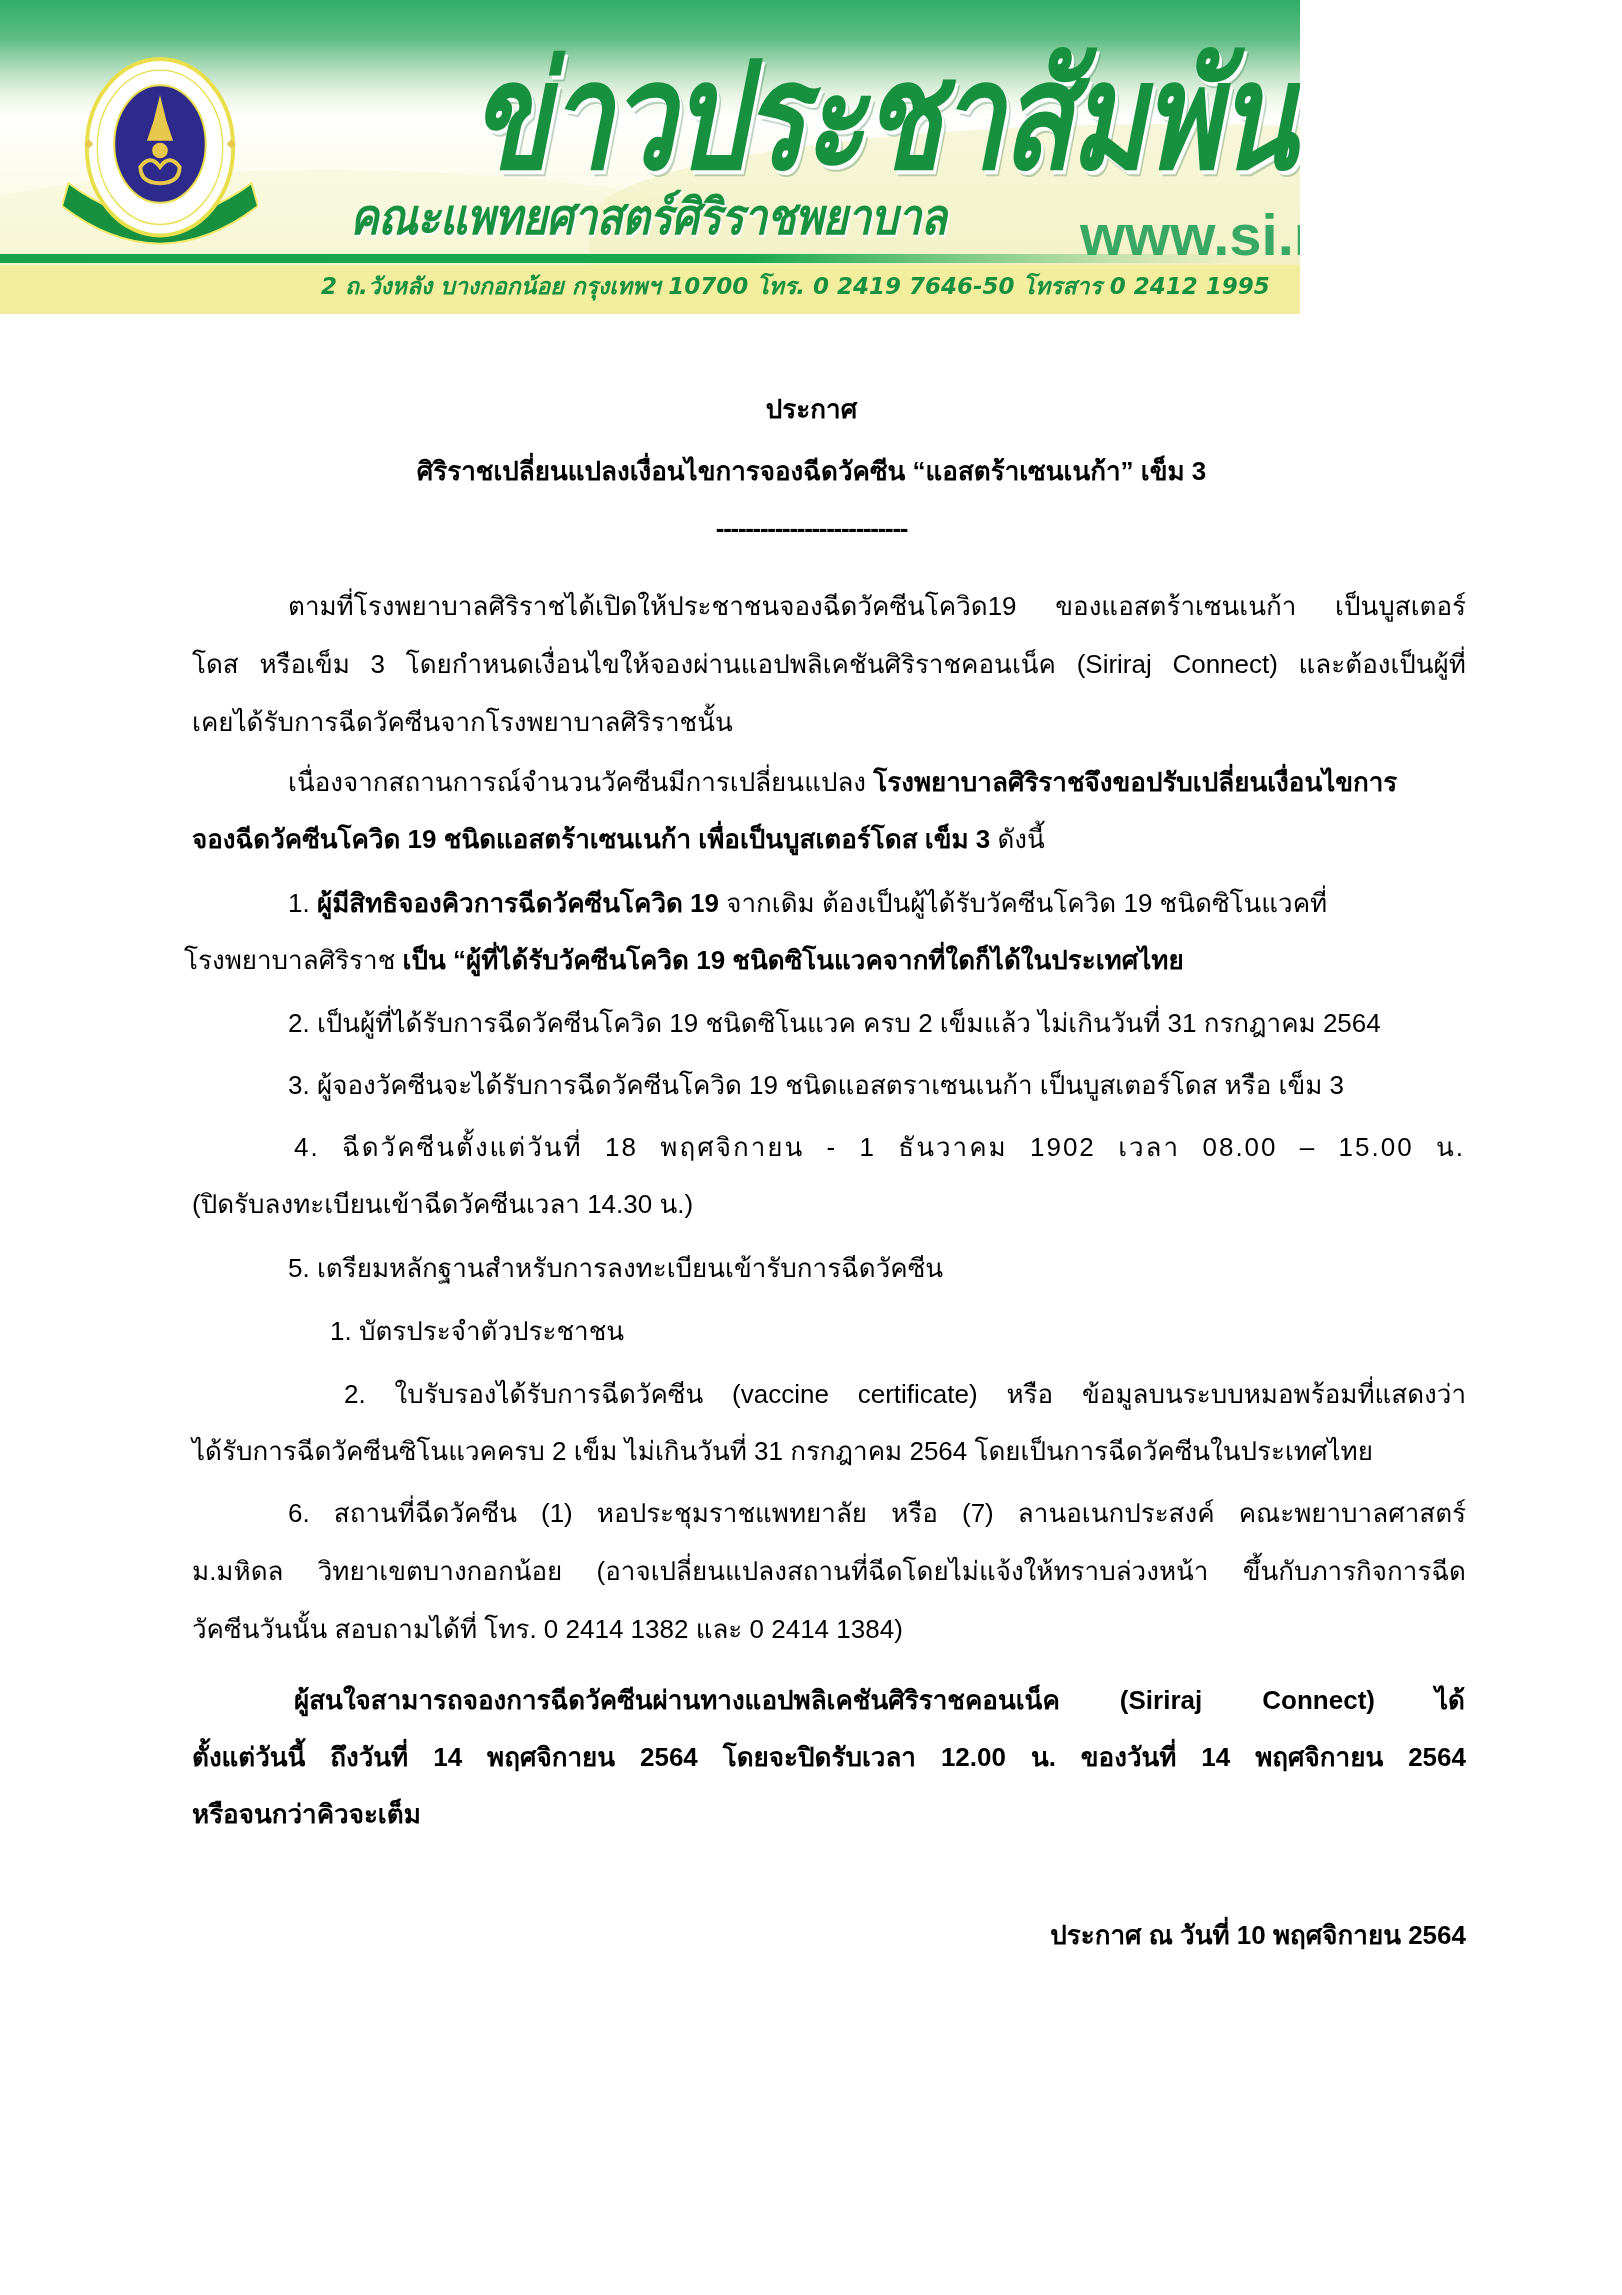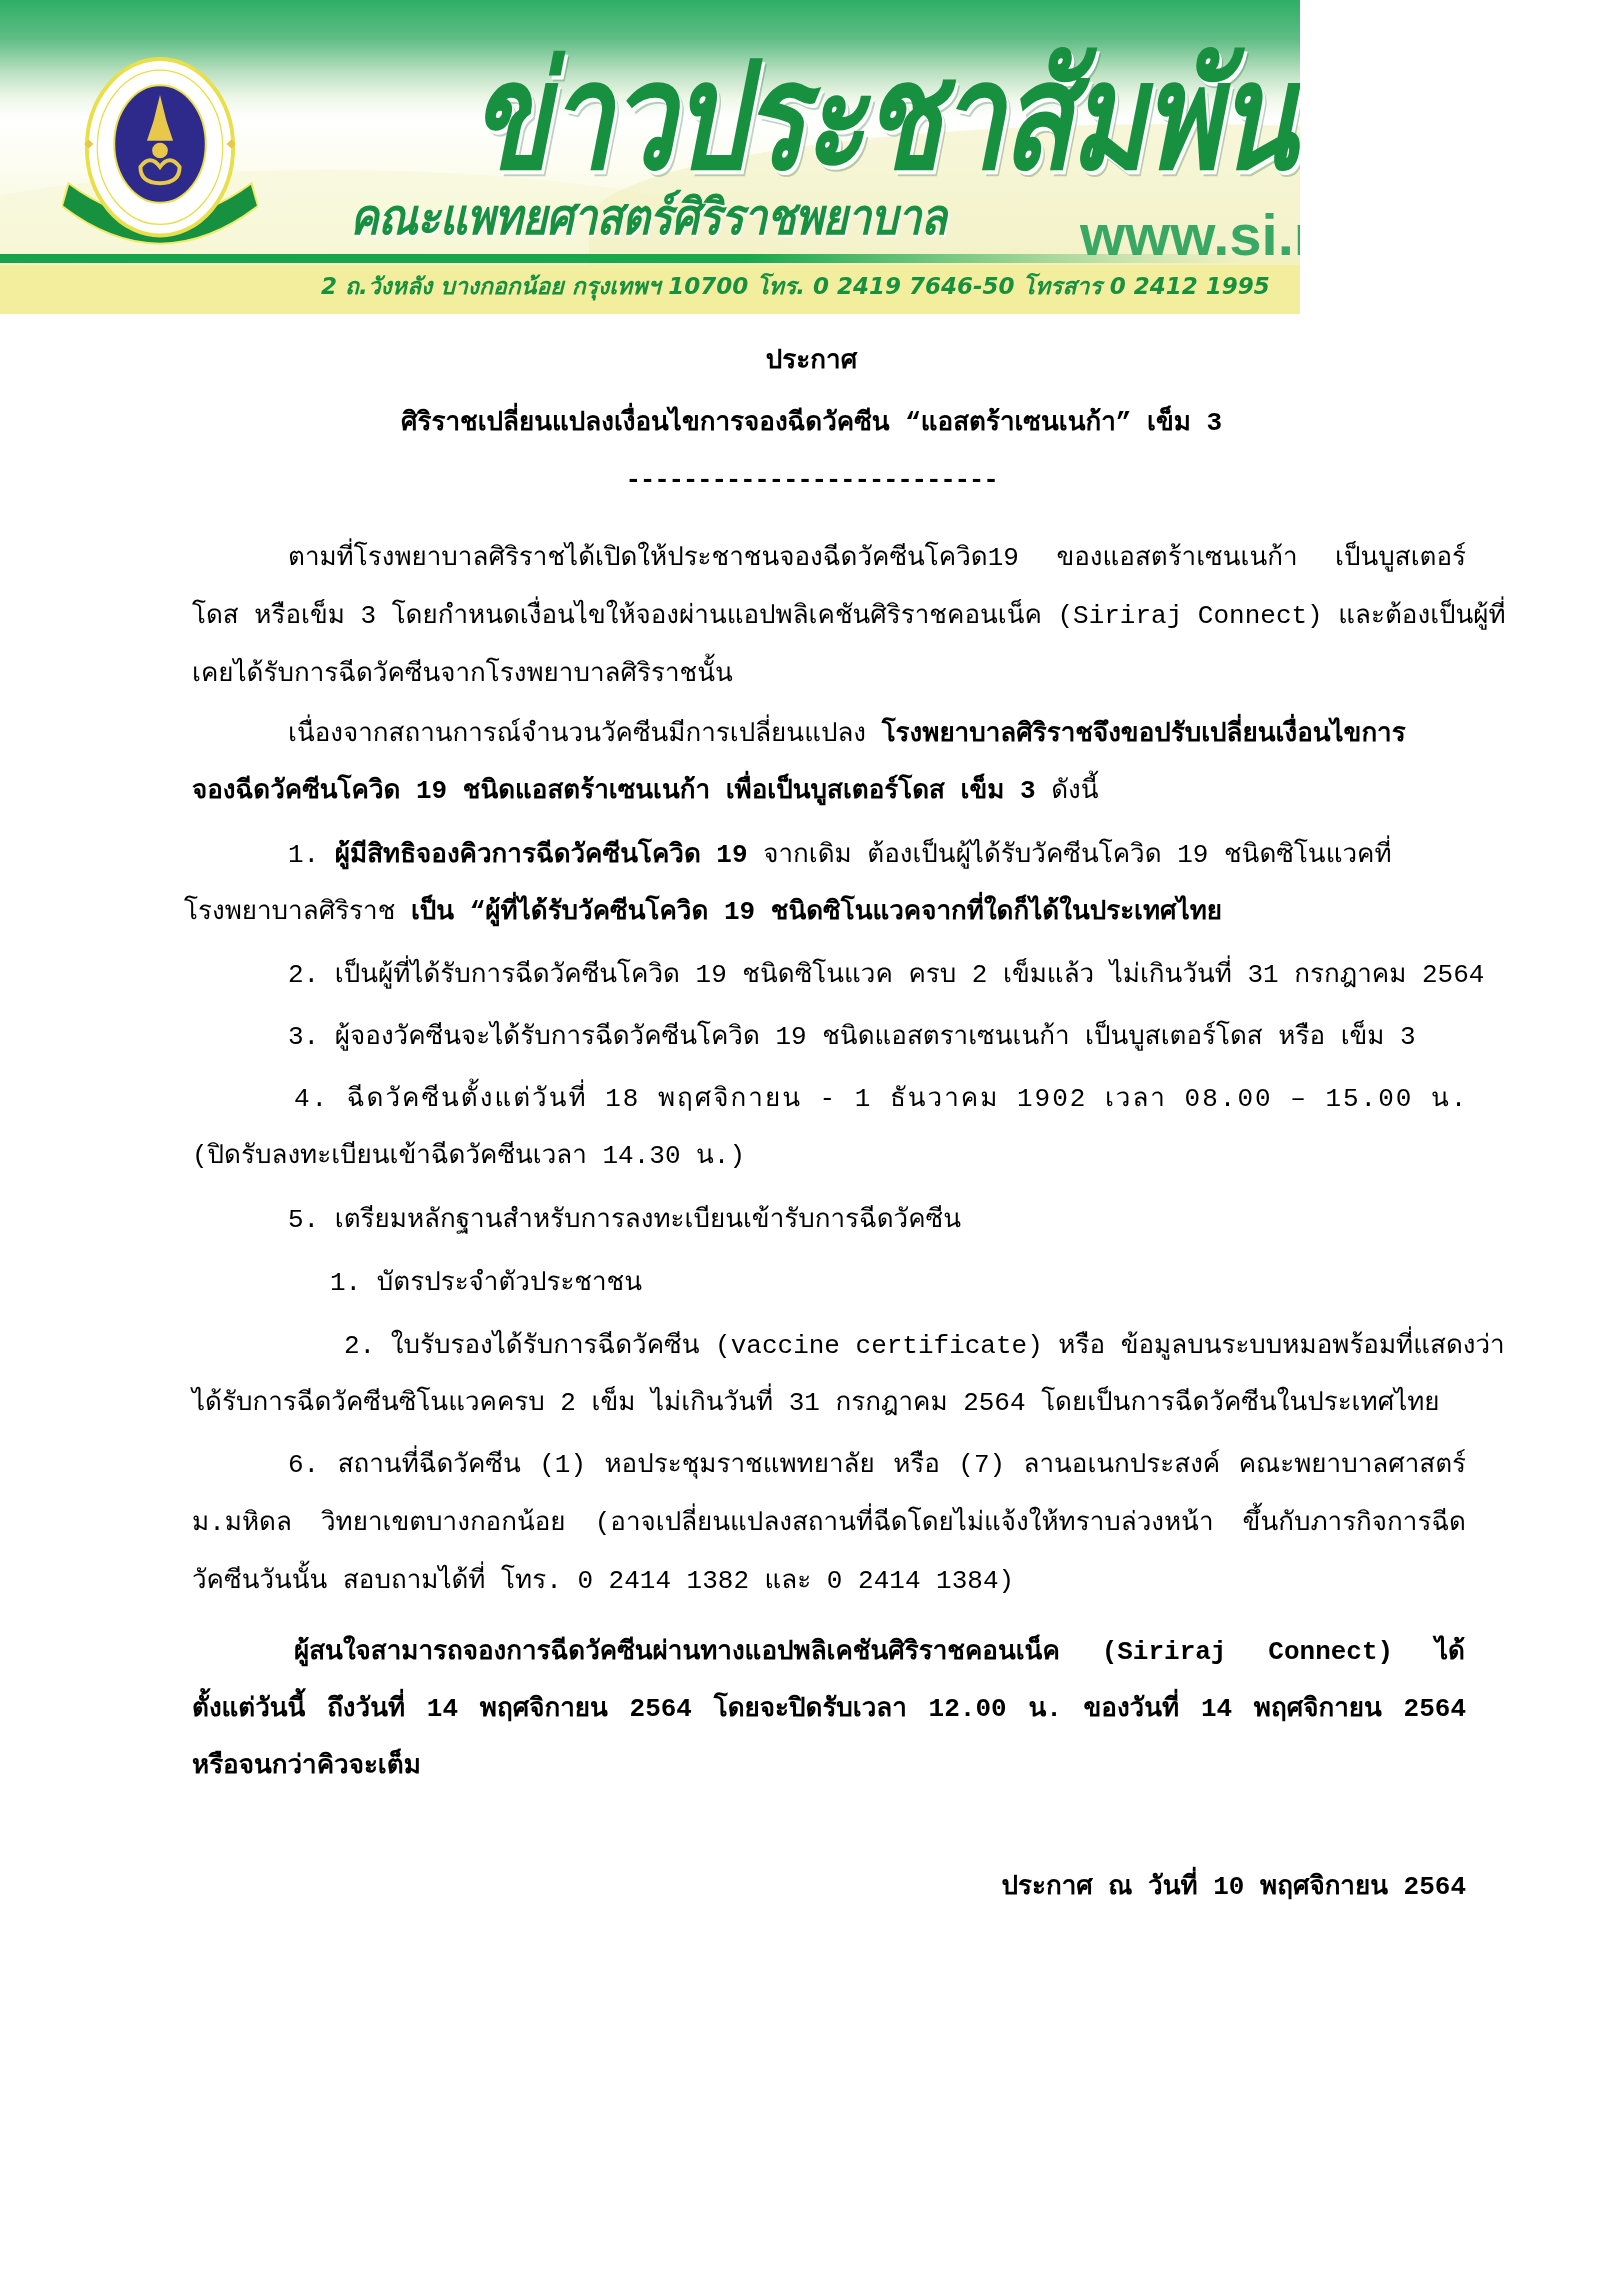--- a/index.html
+++ b/index.html
@@ -24,21 +24,21 @@
             font-family: "Liberation Sans", sans-serif; letter-spacing: 0px; white-space: nowrap; line-height: 1; }
   .rule-bar { position: absolute; left: 0; top: 254px; width: 1243px; height: 9.2px;
             background: linear-gradient(90deg, #16a34a 0%, #19a84c 60%, rgba(25,168,76,0.2) 90%, rgba(25,168,76,0) 100%); }
   .address-band { position: absolute; left: 0; top: 265px; width: 1623px; height: 49px; background: #f3ee9e; }
   .address { position: absolute; left: 321px; top: 275px; font-size: 23px; font-weight: bold; font-style: italic;
             color: #17913f; white-space: nowrap; line-height: 1; }
 
   
   .doc { position: absolute; left: 0; top: 0; width: 1623px; }
   .line { position: absolute; white-space: nowrap; font-size: 26px; line-height: 1.1;
-          font-family: Liberation Mono, monospace; }
+          font-family: Liberation Sans, sans-serif; margin-top: 48px; }
   .center { left: 0; width: 1623px; text-align: center; }
   .b { font-weight: bold; }
   .just { text-align-last: justify; text-align: justify; }
 </style>
 </head>
 <body>
 
 <div class="banner">
   <div class="swoosh2"></div>
   <div class="swoosh"></div>

